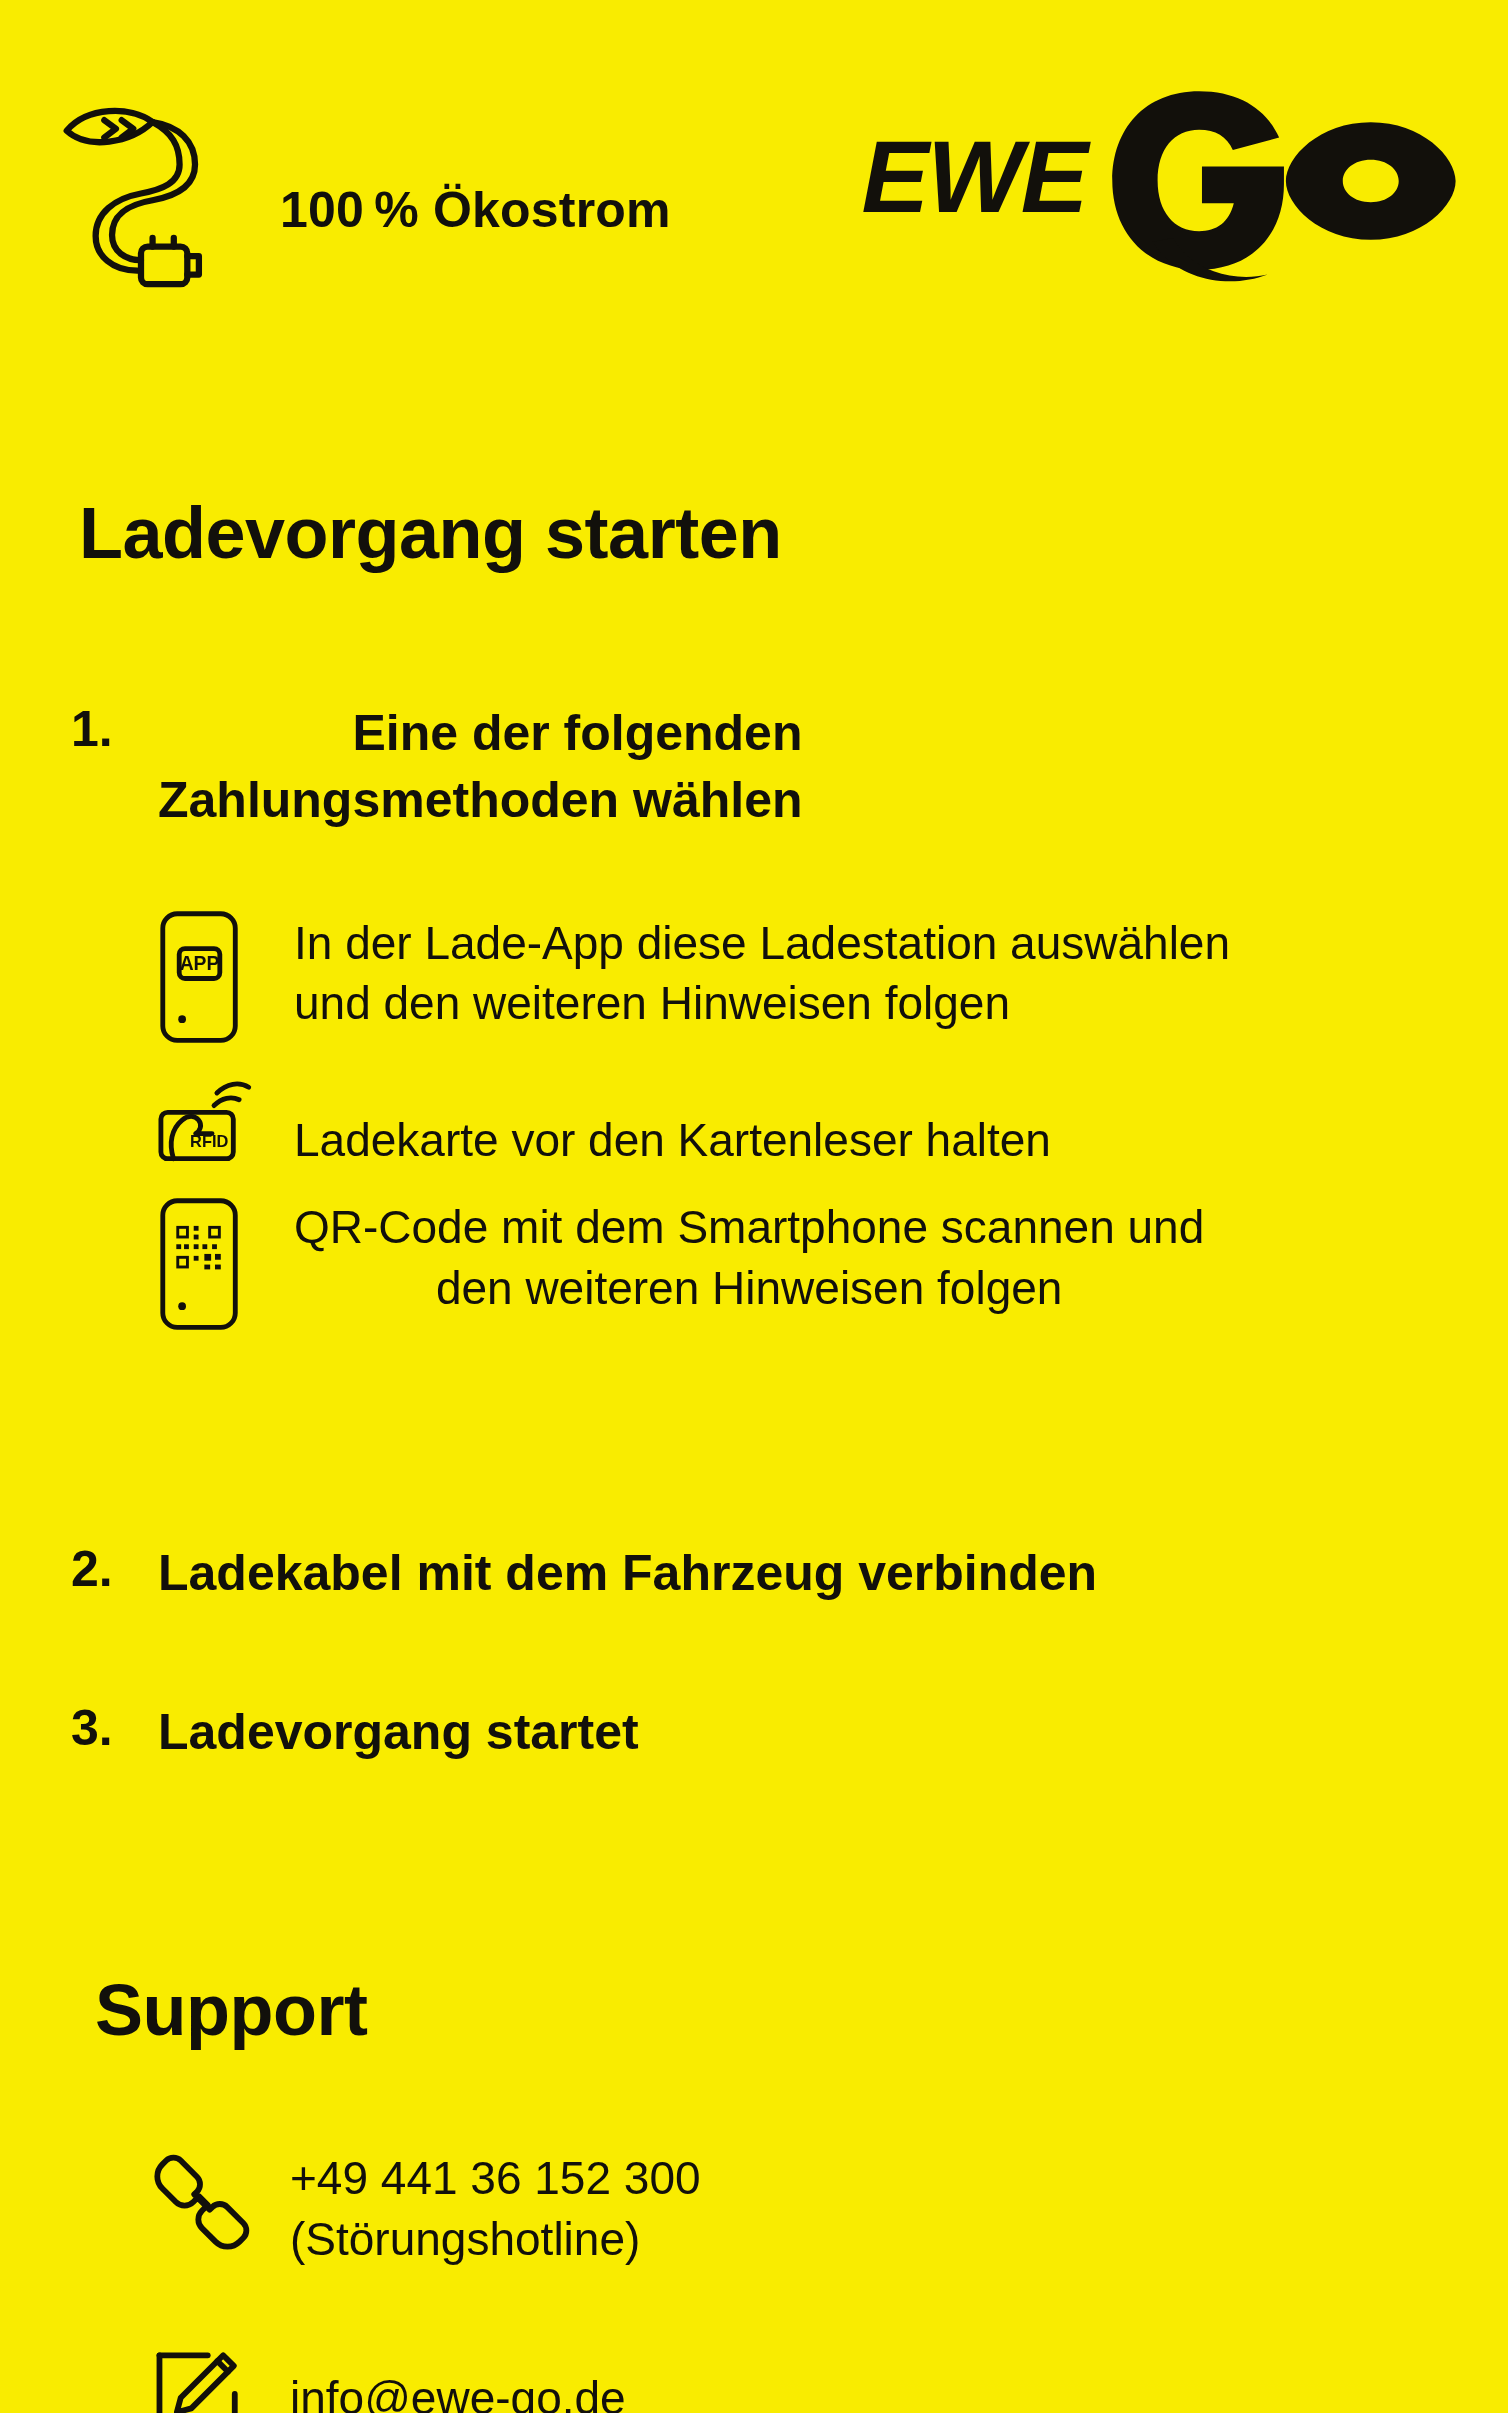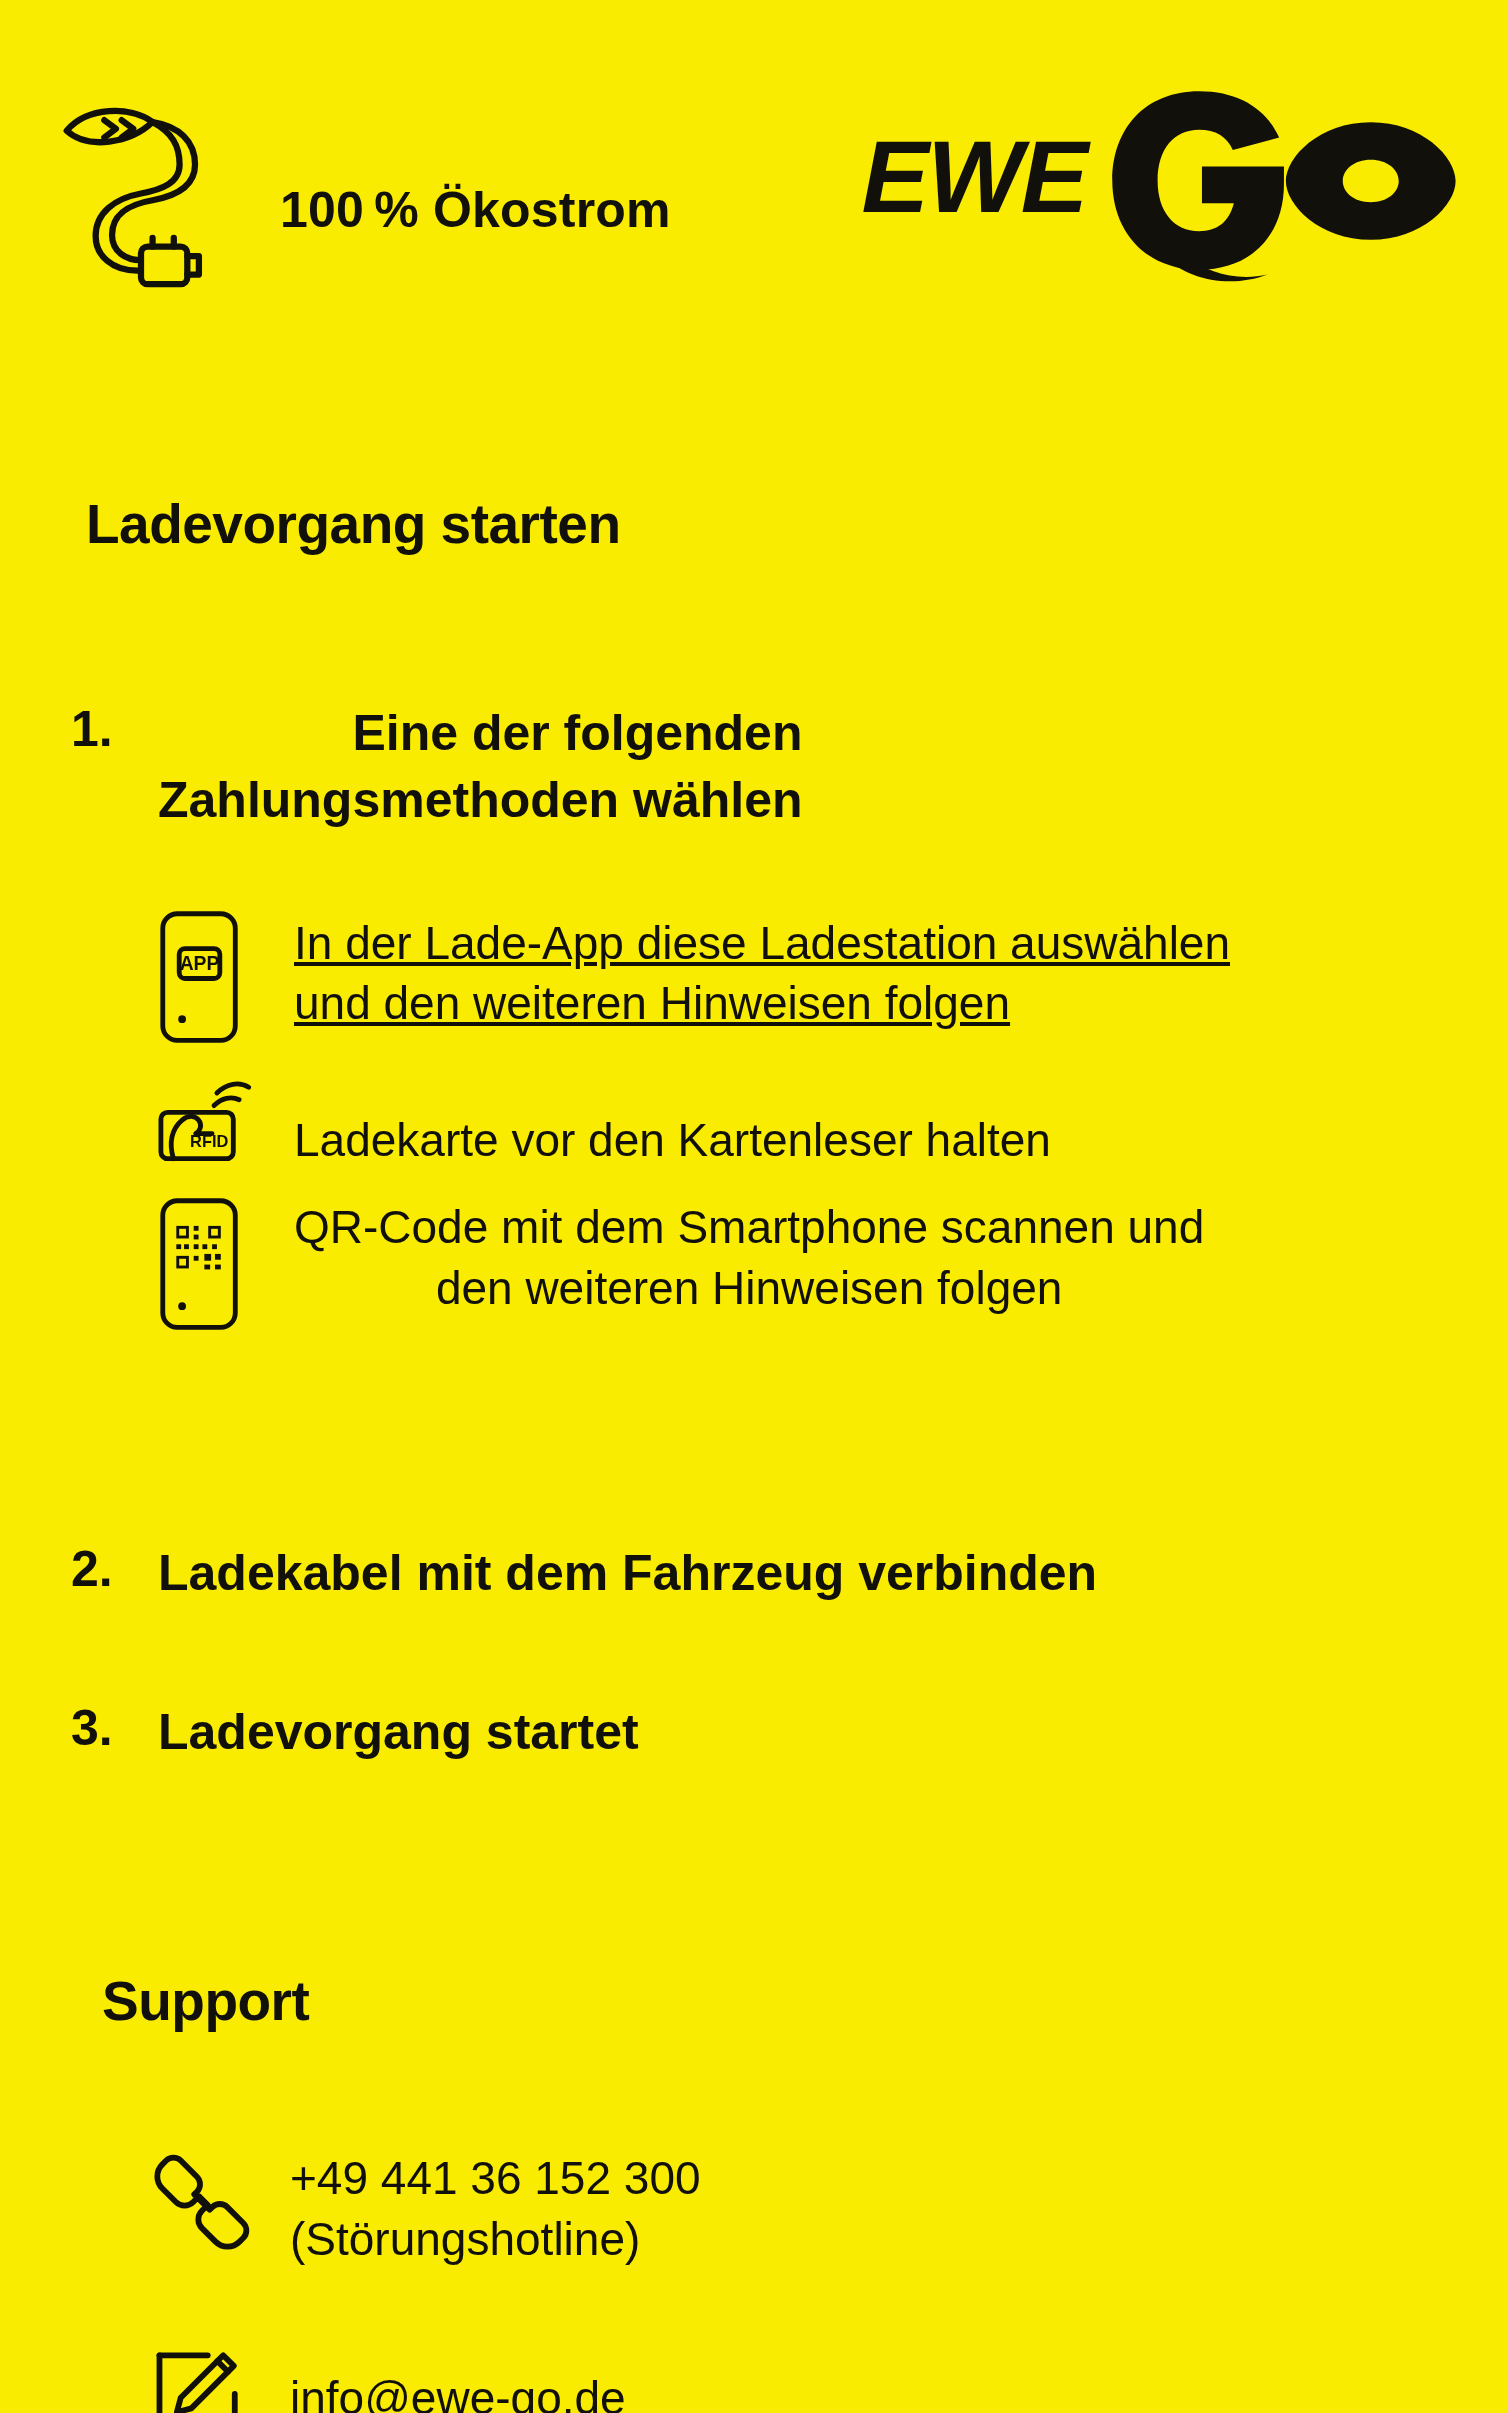--- a/index.html
+++ b/index.html
@@ -45,22 +45,22 @@
     position: absolute;
     right: 48px;
     top: 72px;
     width: 599px;
     height: 217px;
   }
 
   
   .h1 {
     position: absolute;
-    left: 86px;
-    font-size: 55px;
+    left: 79px;
+    font-size: 72px;
     font-weight: bold;
     letter-spacing: -0.5px;
     white-space: nowrap;
   }
   #title-main { top: 492px; }
   #title-support { top: 1969px; margin-left: 16px; }
 
   
   .step {
     position: absolute;
@@ -106,21 +106,21 @@
     height: 145px;
   }
   .option .opt-text {
     position: absolute;
     left: 140px;
     font-size: 46px;
     line-height: 1.31;
     font-weight: normal;
   }
   #option-app { height: 154px; }
-  #option-app .opt-text { top: 5.8px; text-decoration: underline; }
+  #option-app .opt-text { top: 5.8px; }
   #option-rfid { height: 121px; }
   #option-rfid .opt-icon { height: 111px; top: 4.8px; }
   #option-rfid .opt-text { top: 39px; margin-top: 10px; }
   #option-qr { height: 159px; text-align: center; }
   #option-qr .opt-icon { top: 12px; }
   #option-qr .opt-text { top: 15.4px; }
 
   
   .support-entry {
     position: absolute;

